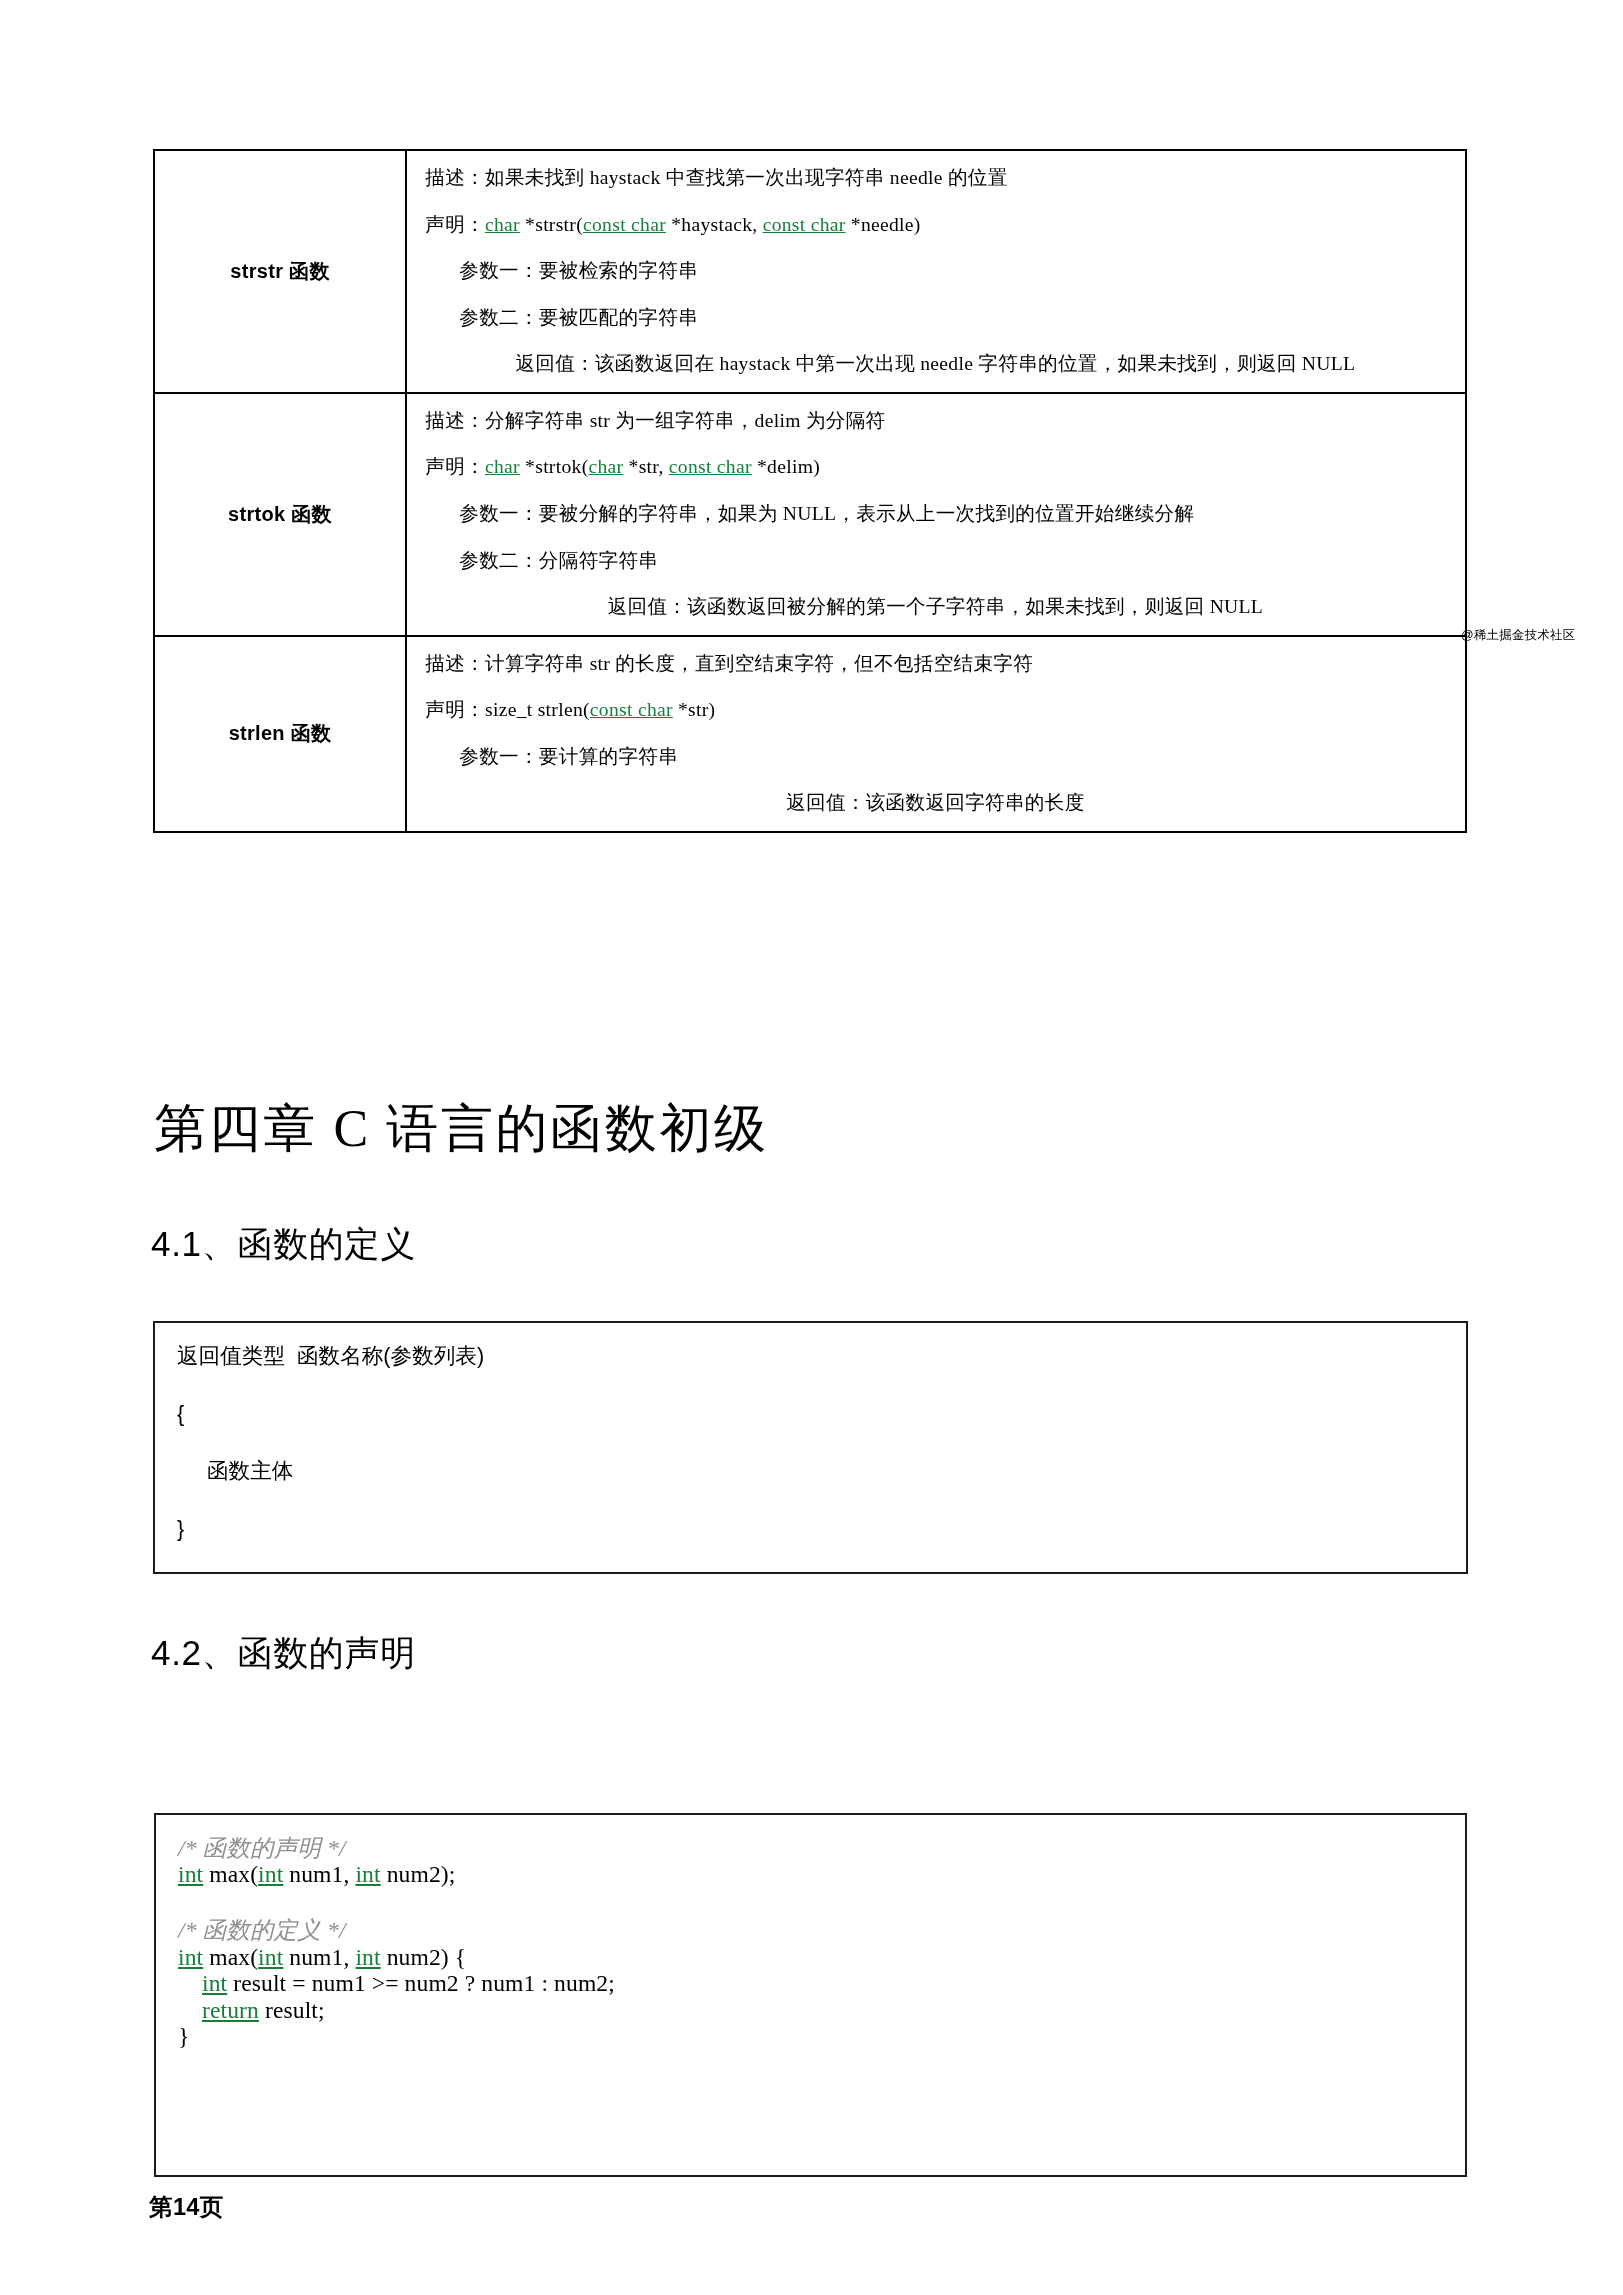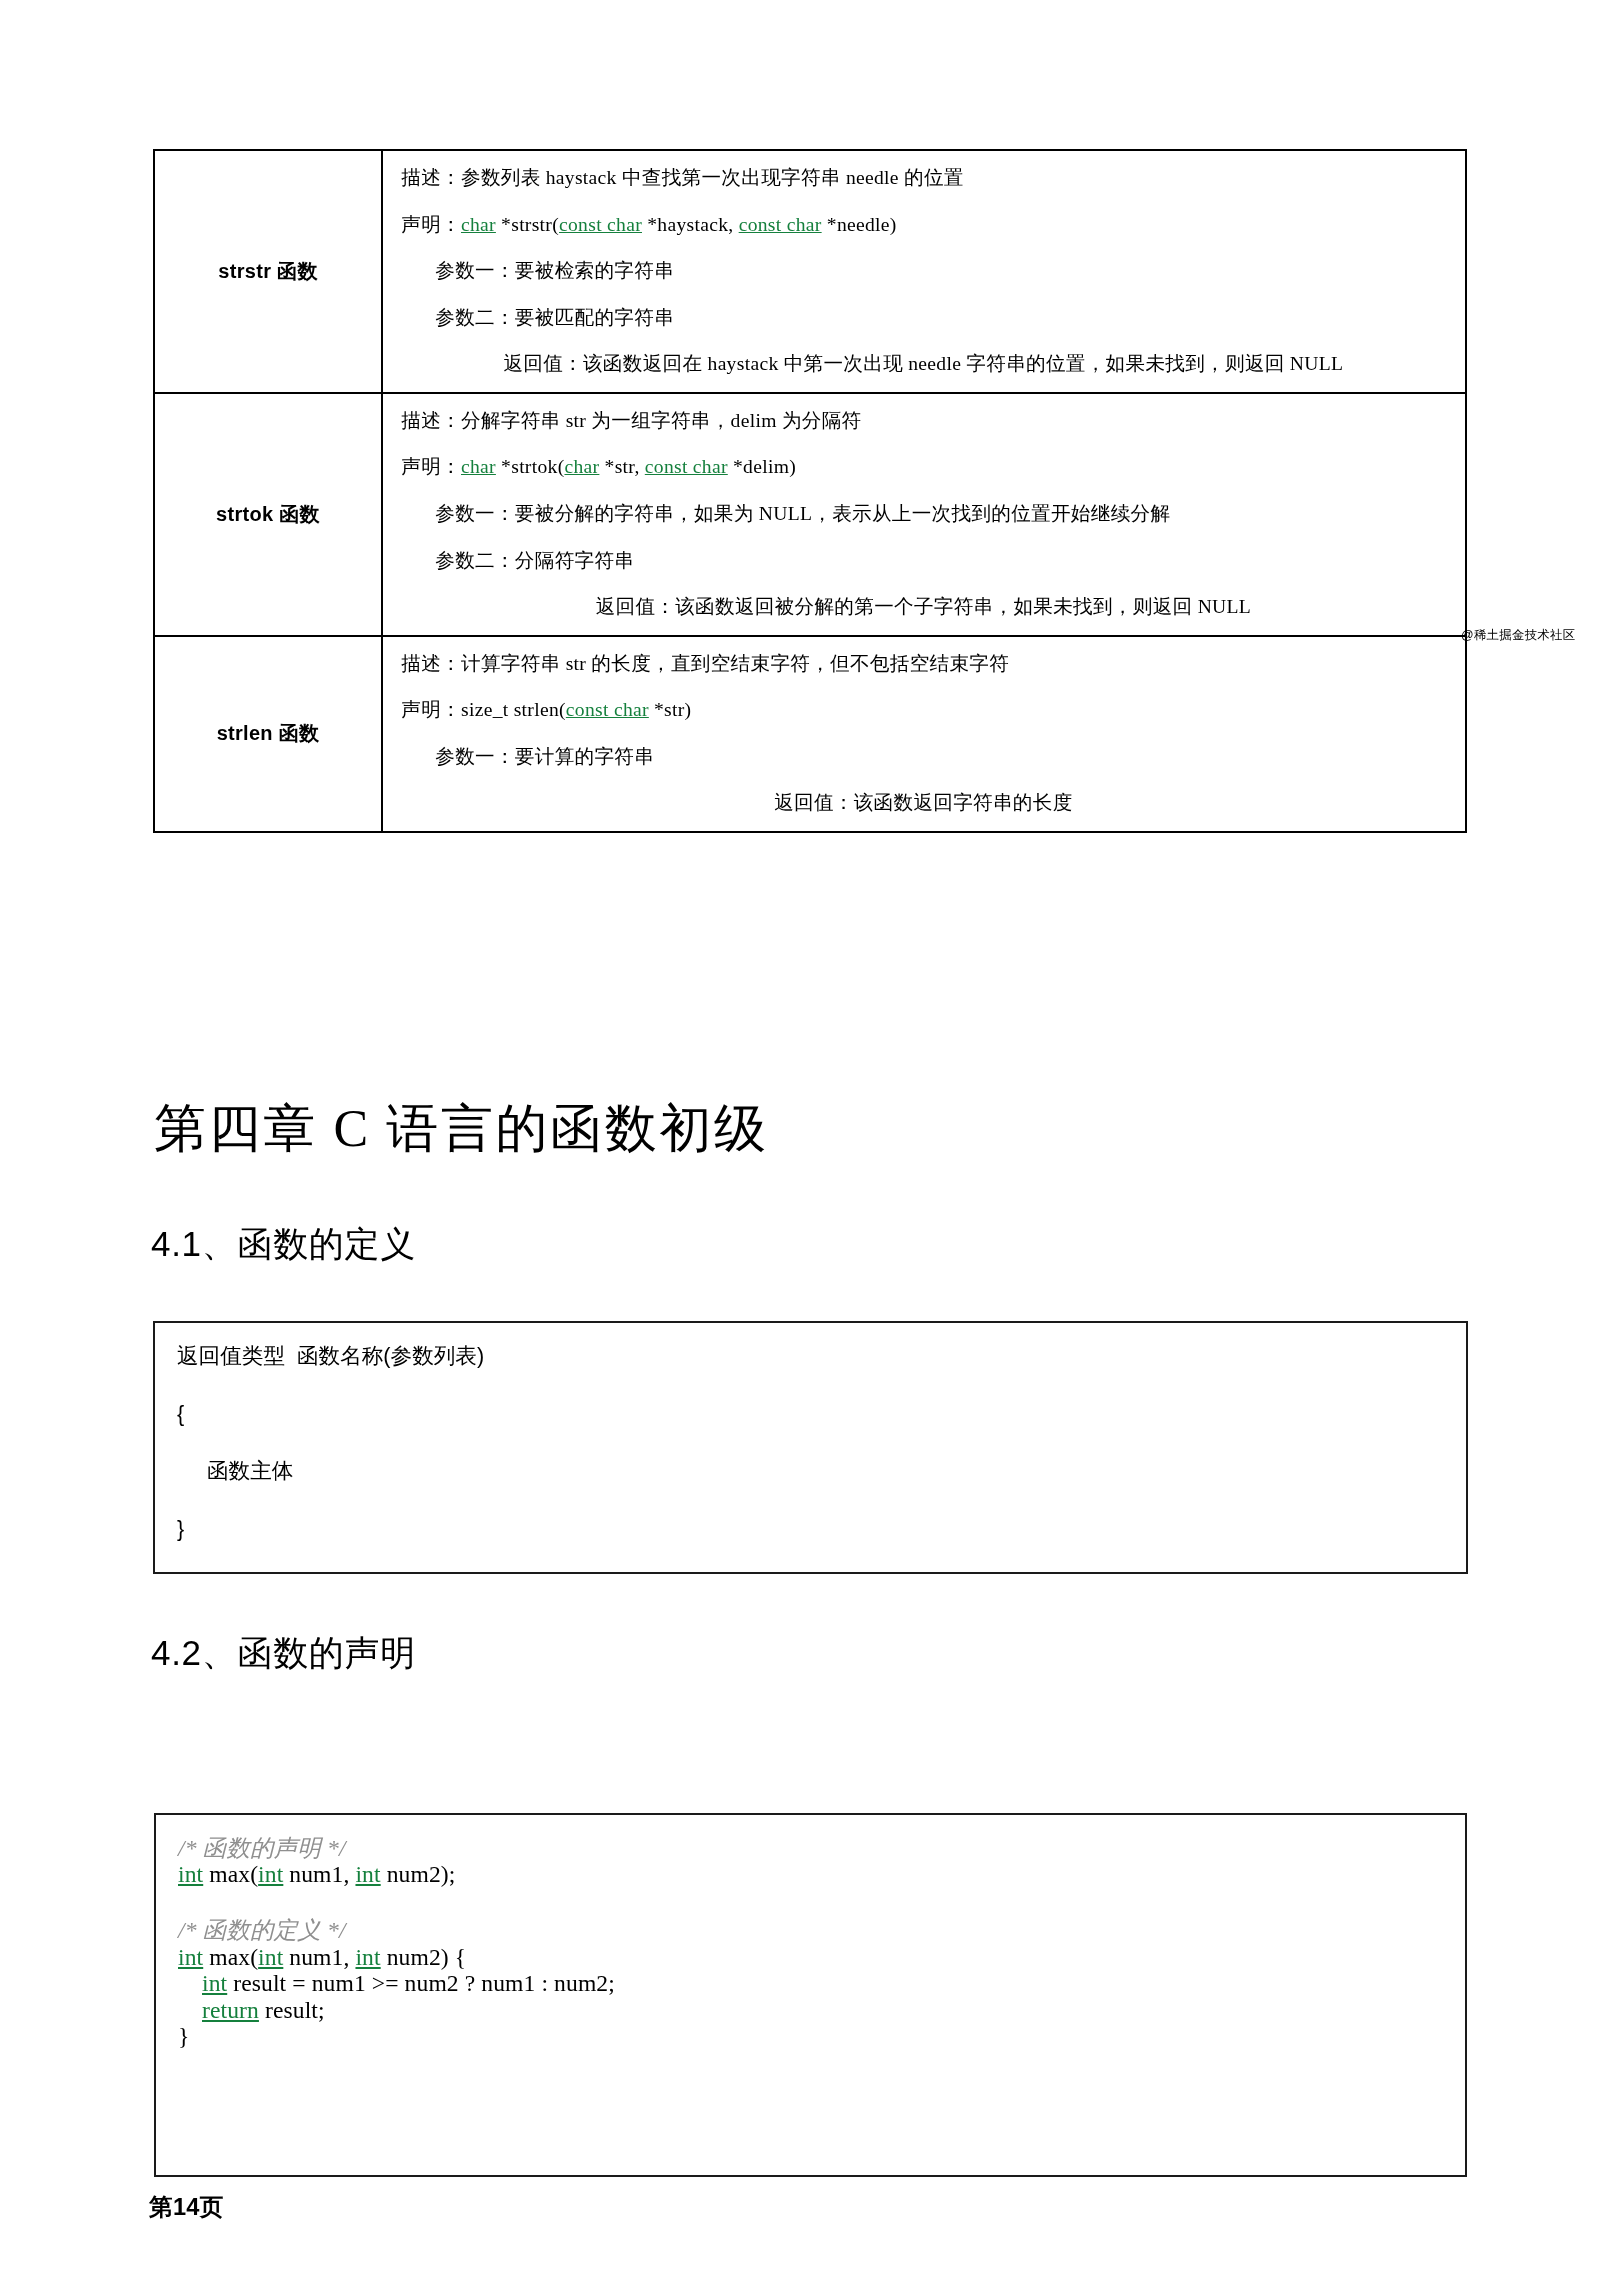--- a/index.html
+++ b/index.html
@@ -29,21 +29,21 @@
     position: absolute;
     left: 153px;
     top: 149px;
     width: 1314px;
     border-collapse: collapse;
     table-layout: fixed;
   }
   .fn-table td {
     border: 2px solid #000000;
     vertical-align: middle;
-    padding: 0;
+    padding: 12px;
   }
   .fn-table td.namecell {
     width: 226px;
     text-align: center;
     font-family: "Liberation Sans", sans-serif;
     font-weight: bold;
     font-size: 20px;
     letter-spacing: 0.3px;
   }
   .fn-table td.bodycell {
@@ -161,21 +161,21 @@
 </head>
 <body>
 
 <div class="page">
 
   <table class="fn-table">
     <tbody id="table-body">
         <tr>
           <td class="namecell">strstr 函数</td>
           <td class="bodycell">
-            <p class="docline"><span>描述：</span><span>参数列表 haystack 中查找第一次出现字符串 needle 的位置</span></p>
+            <p class="docline"><span>描述：</span><span>如果未找到 haystack 中查找第一次出现字符串 needle 的位置</span></p>
             <p class="docline"><span>声明：</span><span class="mono"><span class="kw">char</span><span> *strstr(</span><span class="kw">const char</span><span> *haystack, </span><span class="kw">const char</span><span> *needle)</span></span></p>
             <p class="docline indent">参数一：要被检索的字符串</p>
             <p class="docline indent">参数二：要被匹配的字符串</p>
             <p class="docline"><span>返回值：</span><span>该函数返回在 haystack 中第一次出现 needle 字符串的位置，如果未找到，则返回 NULL</span></p>
           </td>
         </tr>
         <tr>
           <td class="namecell">strtok 函数</td>
           <td class="bodycell">
             <p class="docline"><span>描述：</span><span>分解字符串 str 为一组字符串，delim 为分隔符</span></p>

